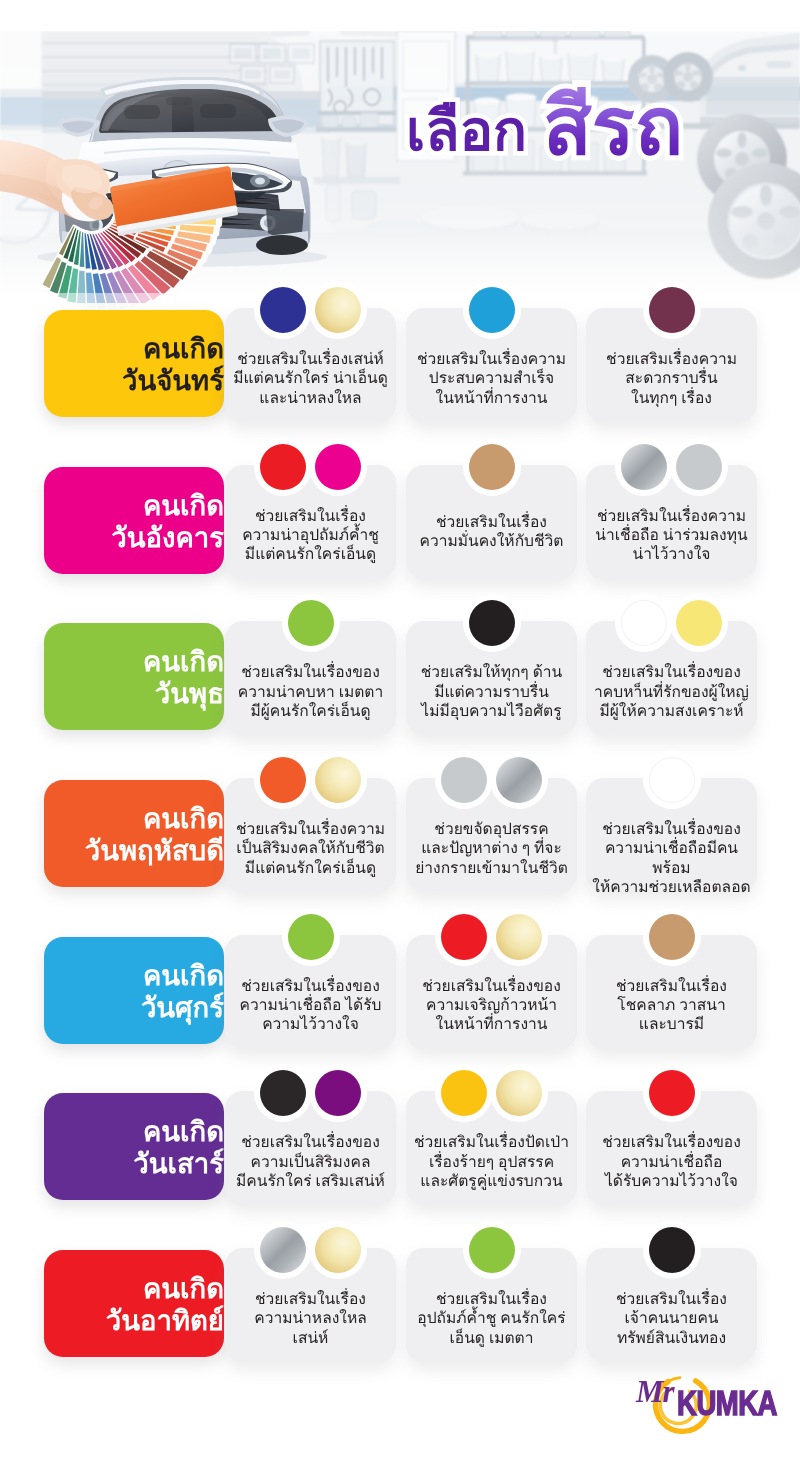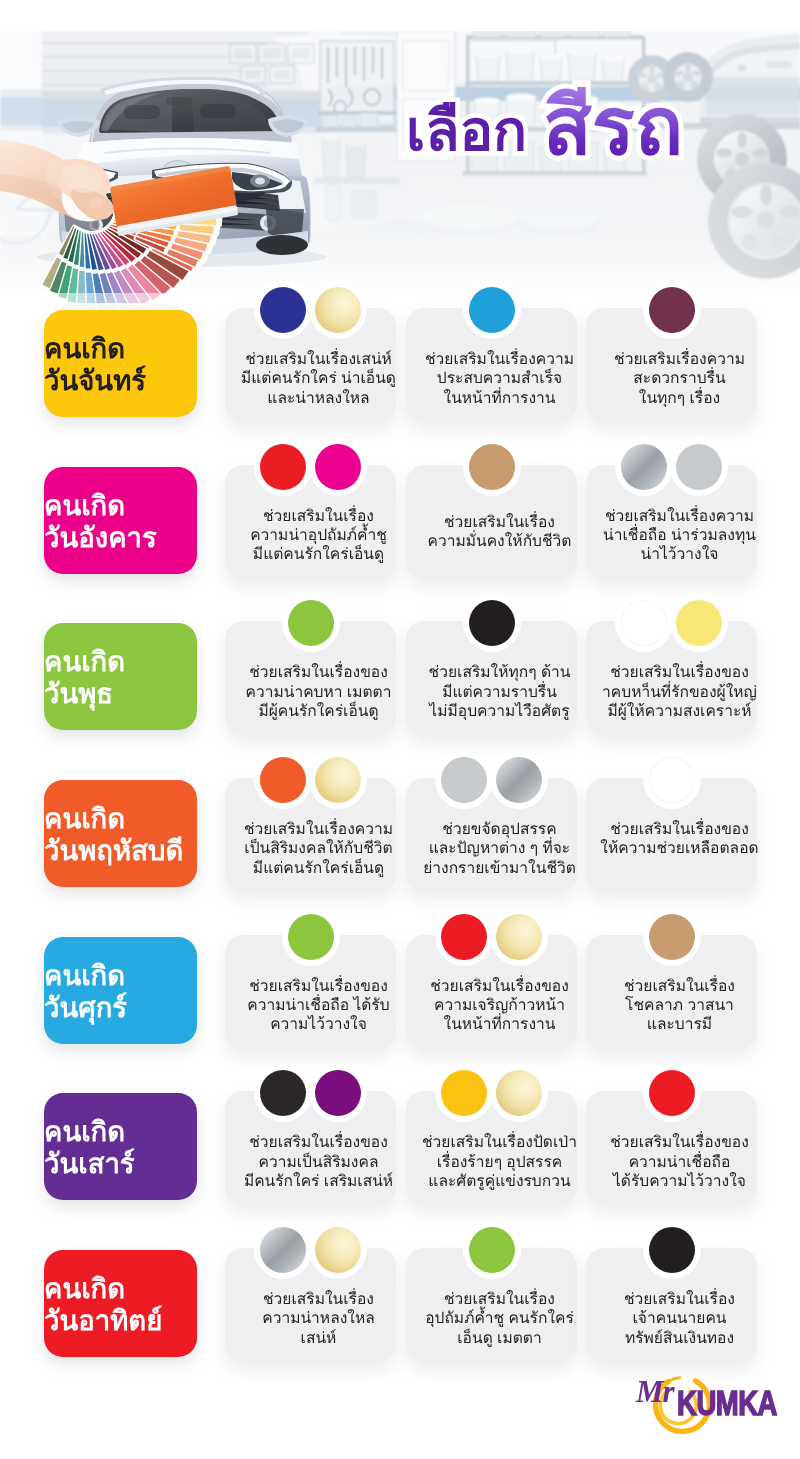--- a/index.html
+++ b/index.html
@@ -24,35 +24,35 @@
 
   .banner{position:absolute;left:331px;top:142px;width:429px;height:67px;
           border-radius:34px;background:#551AAB;}
   .t2a{position:absolute;left:26px;top:9px;color:#fff;font-weight:bold;
        font-size:39px;line-height:1;white-space:nowrap;}
   .t2b{position:absolute;left:250px;top:3px;color:#FFD200;font-weight:bold;
        font-size:53px;line-height:1;white-space:nowrap;}
 
   
   .row{position:absolute;left:0;width:800px;height:157px;}
-  .daylabel{position:absolute;left:44px;top:0px;width:153px;height:107px;
-            border-radius:19px;display:flex;flex-direction:column;align-items:flex-start;
+  .daylabel{position:absolute;left:44px;top:0px;width:180px;height:107px;
+            border-radius:19px;display:flex;flex-direction:column;align-items:flex-end;
             justify-content:center;box-shadow:0 7px 15px rgba(120,120,130,0.20);padding-top:3px;box-sizing:border-box;}
   .daylabel span{font-weight:bold;font-size:27.5px;line-height:1.16;text-align:center;display:block;}
 
   .card{position:absolute;top:-2px;width:171px;height:114px;background:#EFEFF1;
         border-radius:18px;box-shadow:0 8px 16px rgba(120,120,130,0.14);}
   .card.c0{left:225px;} .card.c1{left:406px;} .card.c2{left:586px;}
   .sw-row{position:absolute;left:0;top:-27px;width:171px;height:58px;
           display:flex;justify-content:center;align-items:center;gap:-3px;}
   .sw{width:58px;height:58px;border-radius:50%;background:#fff;
       display:flex;align-items:center;justify-content:center;flex:none;margin:0 -1.5px;}
   .sw i{display:block;width:46px;height:46px;border-radius:50%;}
-  .ctext{position:absolute;left:8px;top:41px;width:171px;text-align:center;
-         font-size:15.6px;line-height:19.3px;color:#231F20;}
+  .ctext{position:absolute;left:0;top:41px;width:171px;text-align:center;
+         font-size:15.6px;line-height:19.3px;color:#231F20;font-family:Liberation Serif, serif;}
   .ctext span{display:block;}
 
   
   .logo{position:absolute;left:622px;top:1367px;width:188px;height:72px;}
 </style>
 </head>
 <body>
 
 <div class="page">
   <div class="hero">
@@ -804,20 +804,21 @@
           </div>
         </div>
         <div class="card c2">
           <div class="sw-row">
             <div class="sw">
               <i style="background: rgb(255, 255, 255); box-shadow: rgb(242, 242, 243) 0px 0px 0px 1px inset;"></i>
             </div>
           </div>
           <div class="ctext" style="top: 41px;">
             <span>ช่วยเสริมในเรื่องของ</span>
+            <span>ความน่าเชื่อถือมีคนพร้อม</span>
             <span>ให้ความช่วยเหลือตลอด</span>
           </div>
         </div>
       </div>
       <div class="row" style="top: 936.68px;">
         <div class="daylabel" style="background: rgb(39, 169, 225); color: rgb(255, 255, 255);">
           <span>คนเกิด</span>
           <span>วันศุกร์</span>
         </div>
         <div class="card c0">

